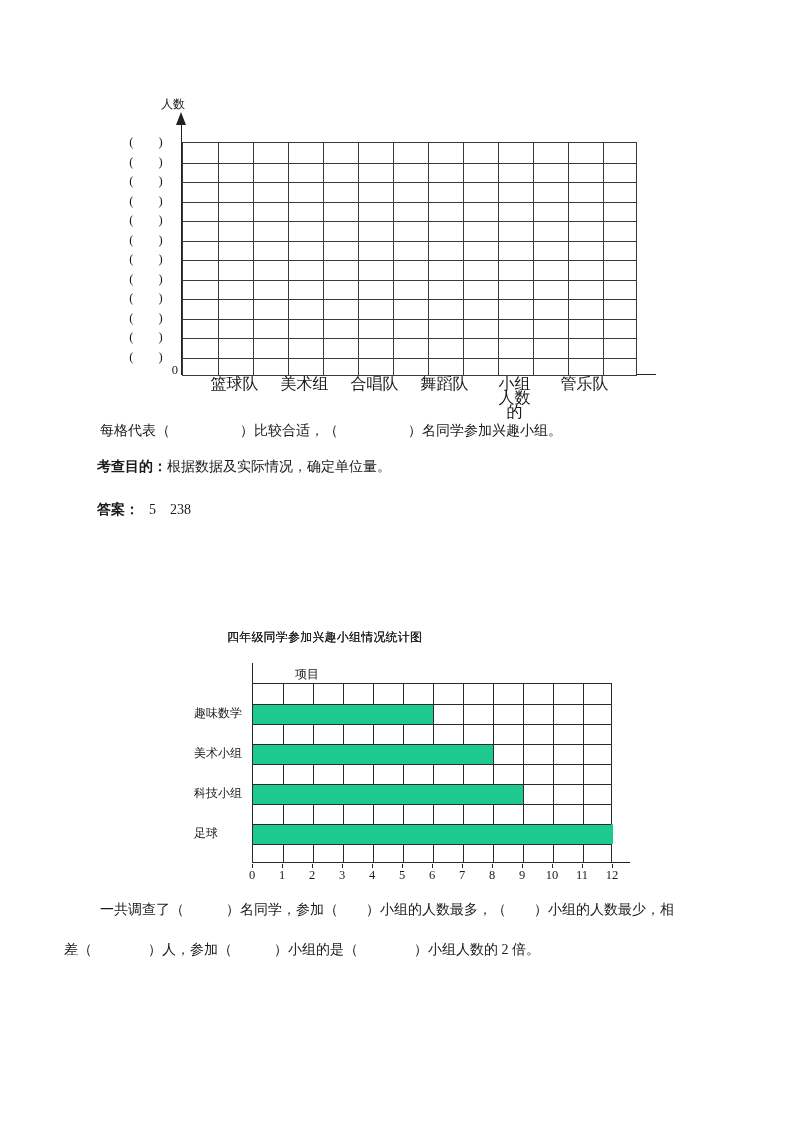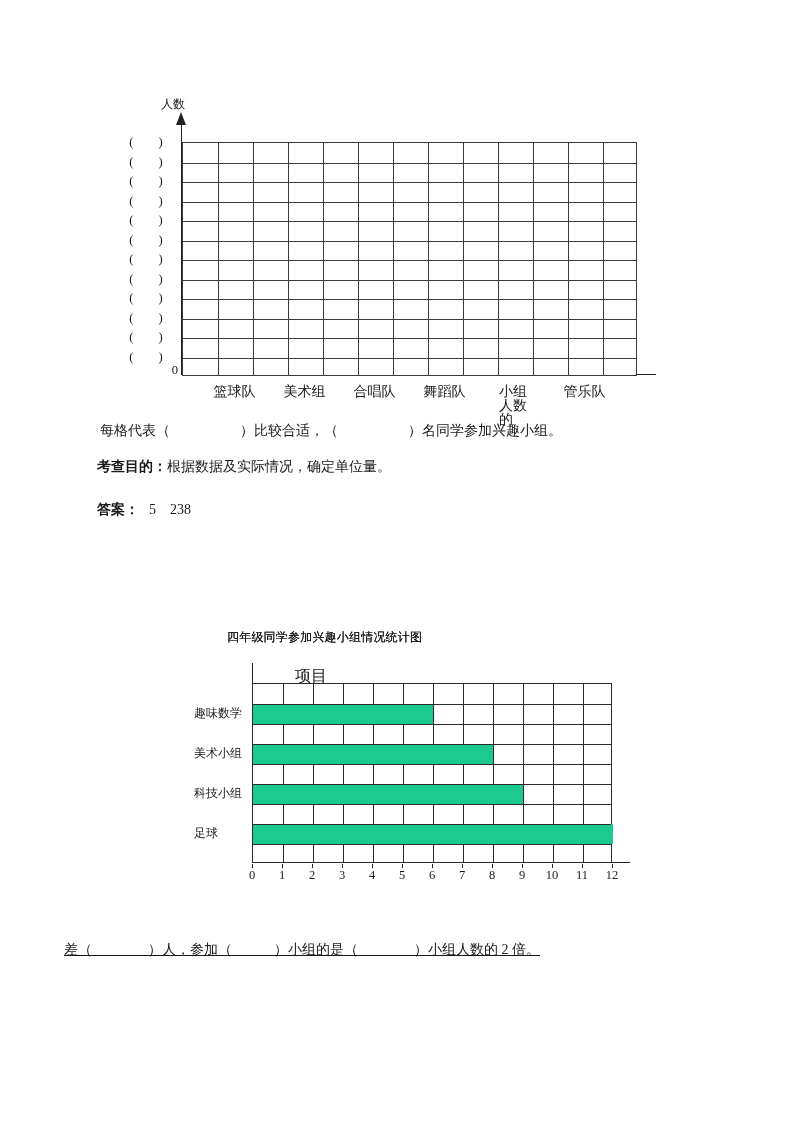--- a/index.html
+++ b/index.html
@@ -17,26 +17,26 @@
   .c1-axis{position:absolute;left:181px;top:120px;width:1px;height:255px;background:#222;}
   .c1-arrow{position:absolute;left:176px;top:112px;width:0;height:0;
     border-left:5px solid transparent;border-right:5px solid transparent;border-bottom:13px solid #222;}
   .c1-grid{position:absolute;left:182px;top:142px;width:455px;height:234px;
     border:1px solid #3a3a3a;box-sizing:border-box;}
   .gv{position:absolute;top:0;bottom:0;width:1px;background:#3a3a3a;}
   .gh{position:absolute;left:0;right:0;height:1px;background:#3a3a3a;}
   .c1-zero{position:absolute;left:164px;top:363px;width:14px;text-align:right;font-size:12.5px;}
   .c1-tail{position:absolute;left:636px;top:374px;width:20px;height:1px;background:#222;}
   .c1-slot{position:absolute;left:122px;width:48px;text-align:center;font-size:12.5px;line-height:18px;}
-  .c1-xlab{position:absolute;top:377px;transform:translateX(-50%);font-size:14px;line-height:14px;
-    white-space:nowrap;margin-top:8px;}
+  .c1-xlab{position:absolute;top:377px;transform:translateX(-50%);font-size:16px;line-height:14px;
+    white-space:nowrap;text-align:center;}
   .c1-xlab.wrap2{white-space:normal;width:2.2em;}
   
   .c2-title{position:absolute;left:227px;top:629px;font-size:12px;letter-spacing:0.2px;}
-  .c2-axtitle{position:absolute;left:295px;top:666px;font-size:16px;}
+  .c2-axtitle{position:absolute;left:295px;top:666px;font-size:12px;}
   .c2-ystub{position:absolute;left:252px;top:663px;width:1px;height:20px;background:#222;}
   .c2-grid{position:absolute;left:252px;top:683px;width:360px;height:180px;
     border:1px solid #2a2a2a;box-sizing:border-box;}
   .c2-bar{position:absolute;height:20px;left:0;}
   .c2-cat{position:absolute;left:194px;width:56px;font-size:12px;line-height:16px;white-space:nowrap;}
   .c2-tick{position:absolute;top:864px;width:1px;height:4px;background:#222;}
   .c2-ticklab{position:absolute;top:868px;transform:translateX(-50%);font-size:12.5px;}
   .c2-tail{position:absolute;left:612px;top:862px;width:18px;height:1px;background:#222;}
 </style>
 </head>
@@ -171,16 +171,17 @@
       <div class="c2-ticklab" style="left: 522px;">9</div>
       <div class="c2-tick" style="left: 552px;"></div>
       <div class="c2-ticklab" style="left: 552px; text-align: center;">10</div>
       <div class="c2-tick" style="left: 582px;"></div>
       <div class="c2-ticklab" style="left: 582px;">11</div>
       <div class="c2-tick" style="left: 612px;"></div>
       <div class="c2-ticklab" style="left: 612px;">12</div>
     </div>
   <div class="c2-tail"></div>
 
-  <div class="tline" style="left:64px;top:940px;text-decoration:underline;">差（　　　　）人，参加（　　　）小组的是（　　　　）小组人数的 2 倍。</div>
+  <div class="tline" style="left:100px;top:900px;">一共调查了（　　　）名同学，参加（　　）小组的人数最多，（　　）小组的人数最少，相</div>
+  <div class="tline" style="left:64px;top:940px;">差（　　　　）人，参加（　　　）小组的是（　　　　）小组人数的 2 倍。</div>
 
 
 </div>
 
 </body></html>

